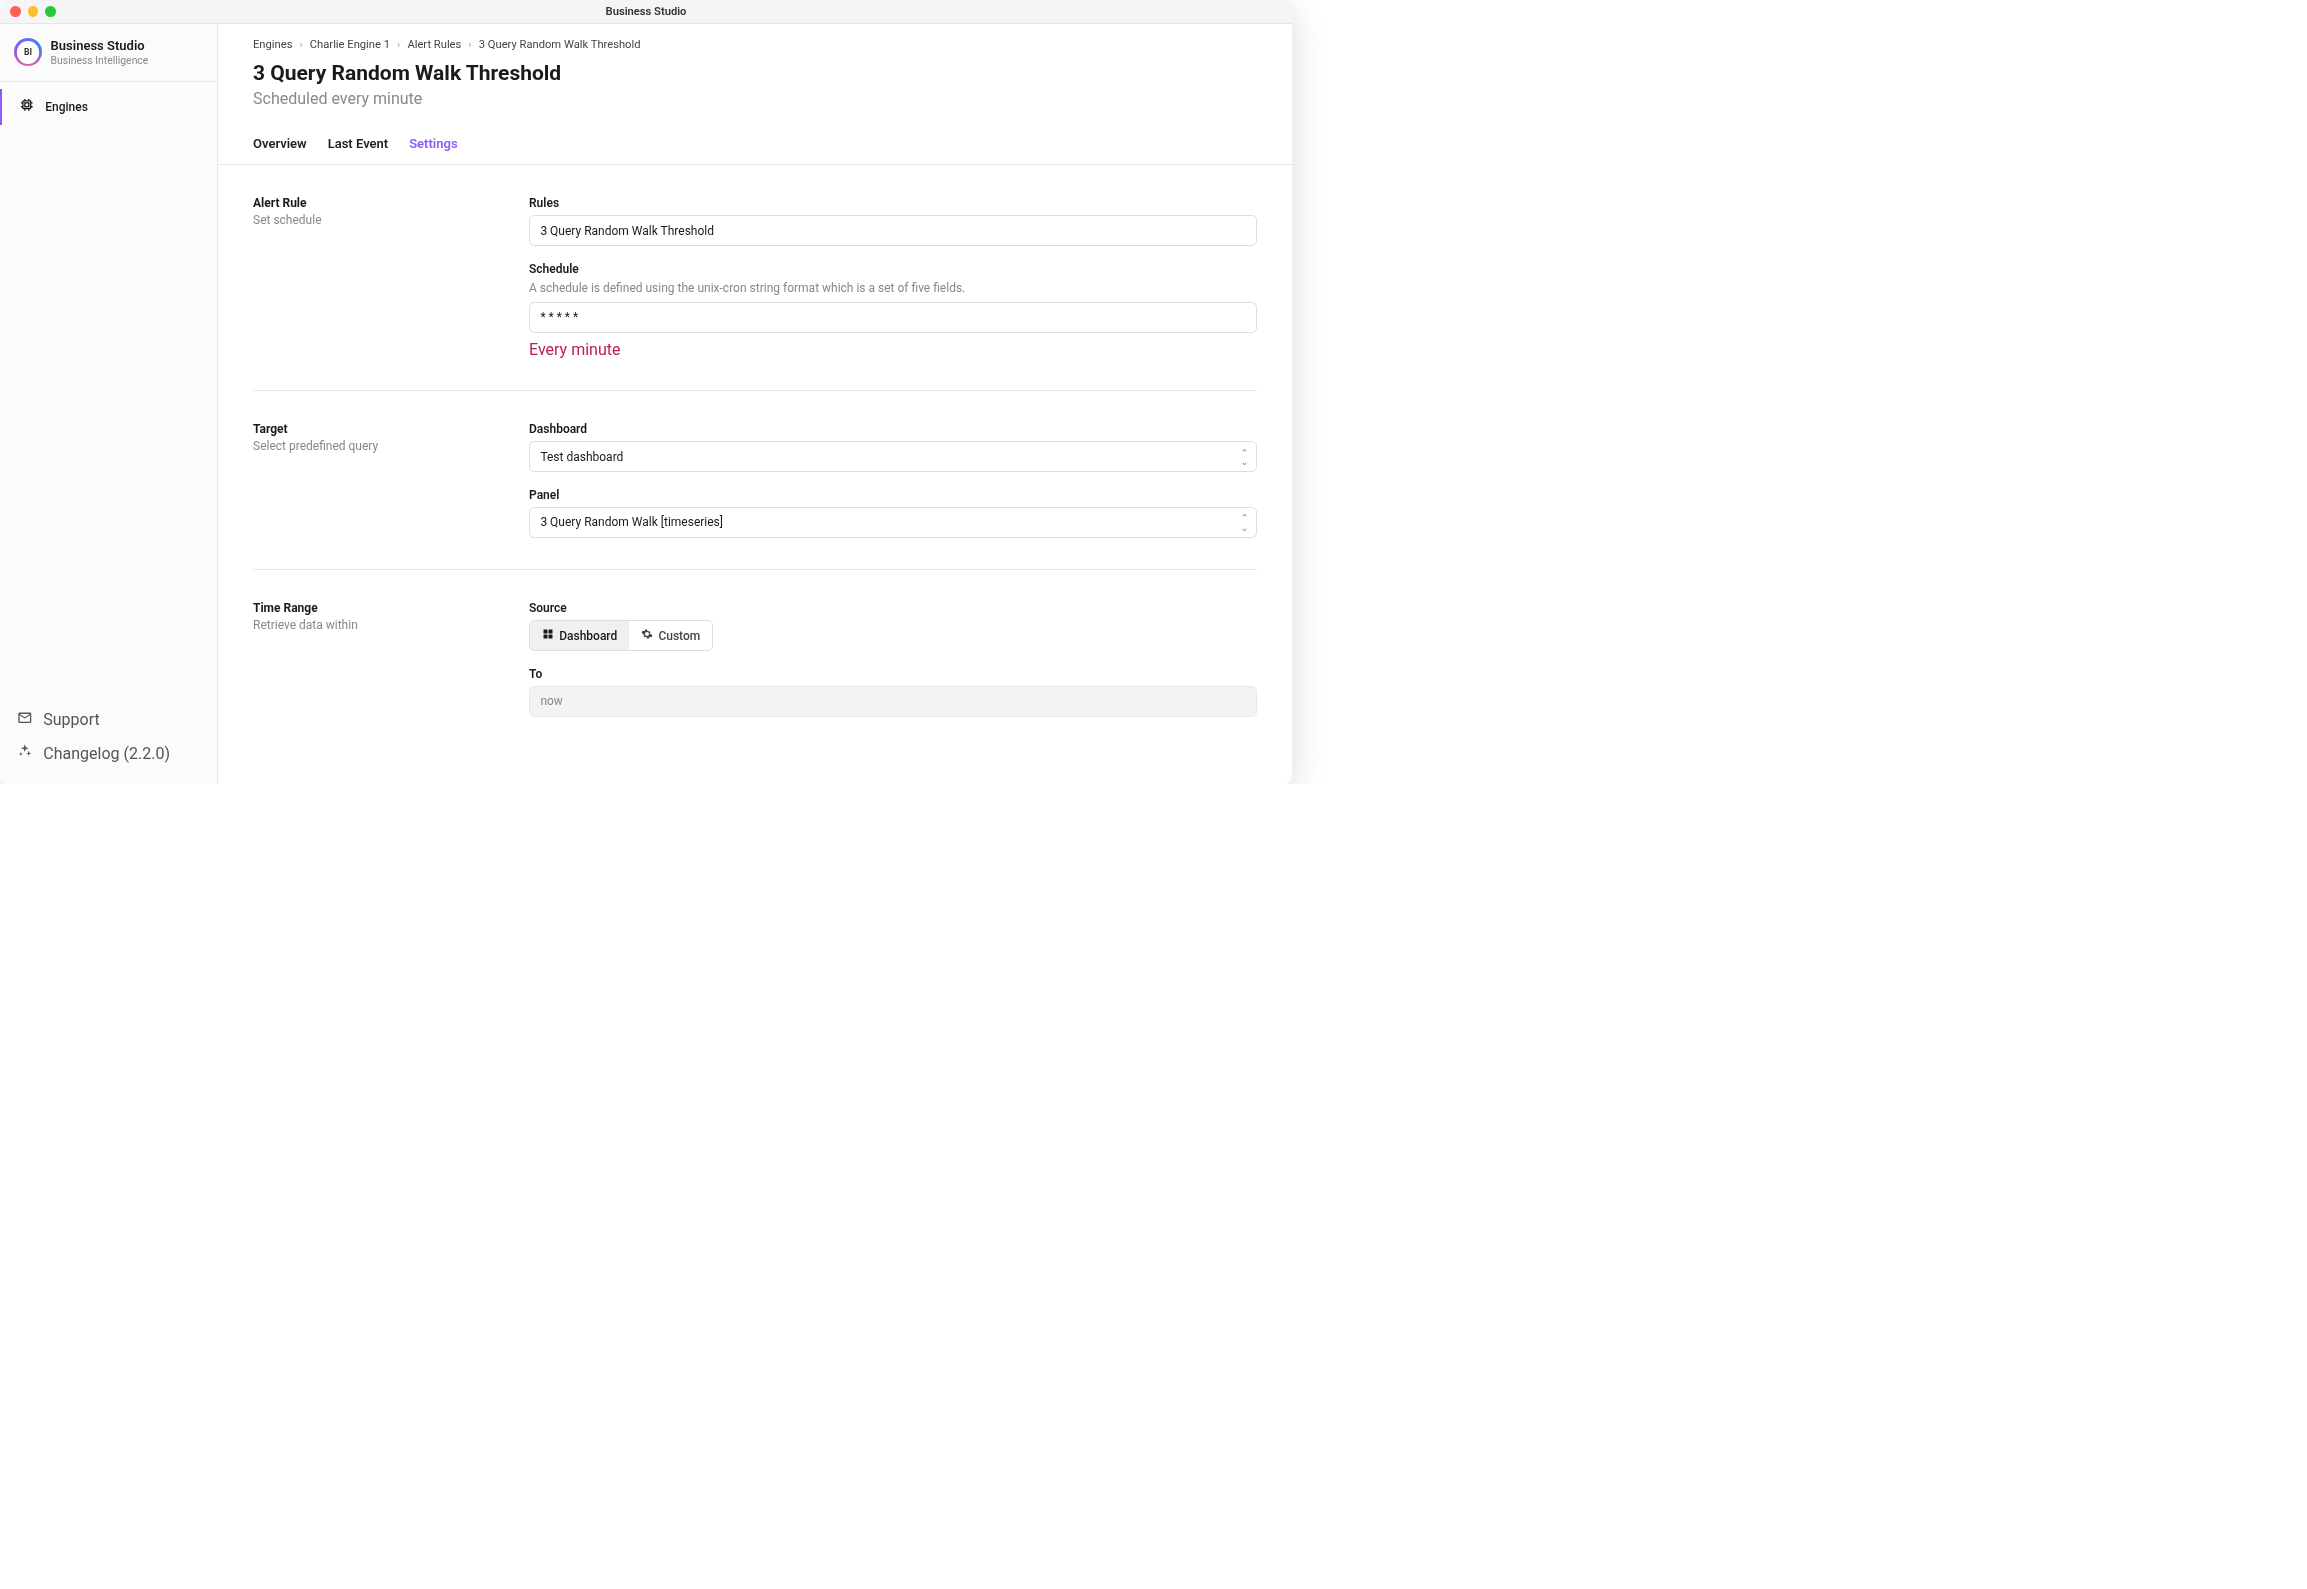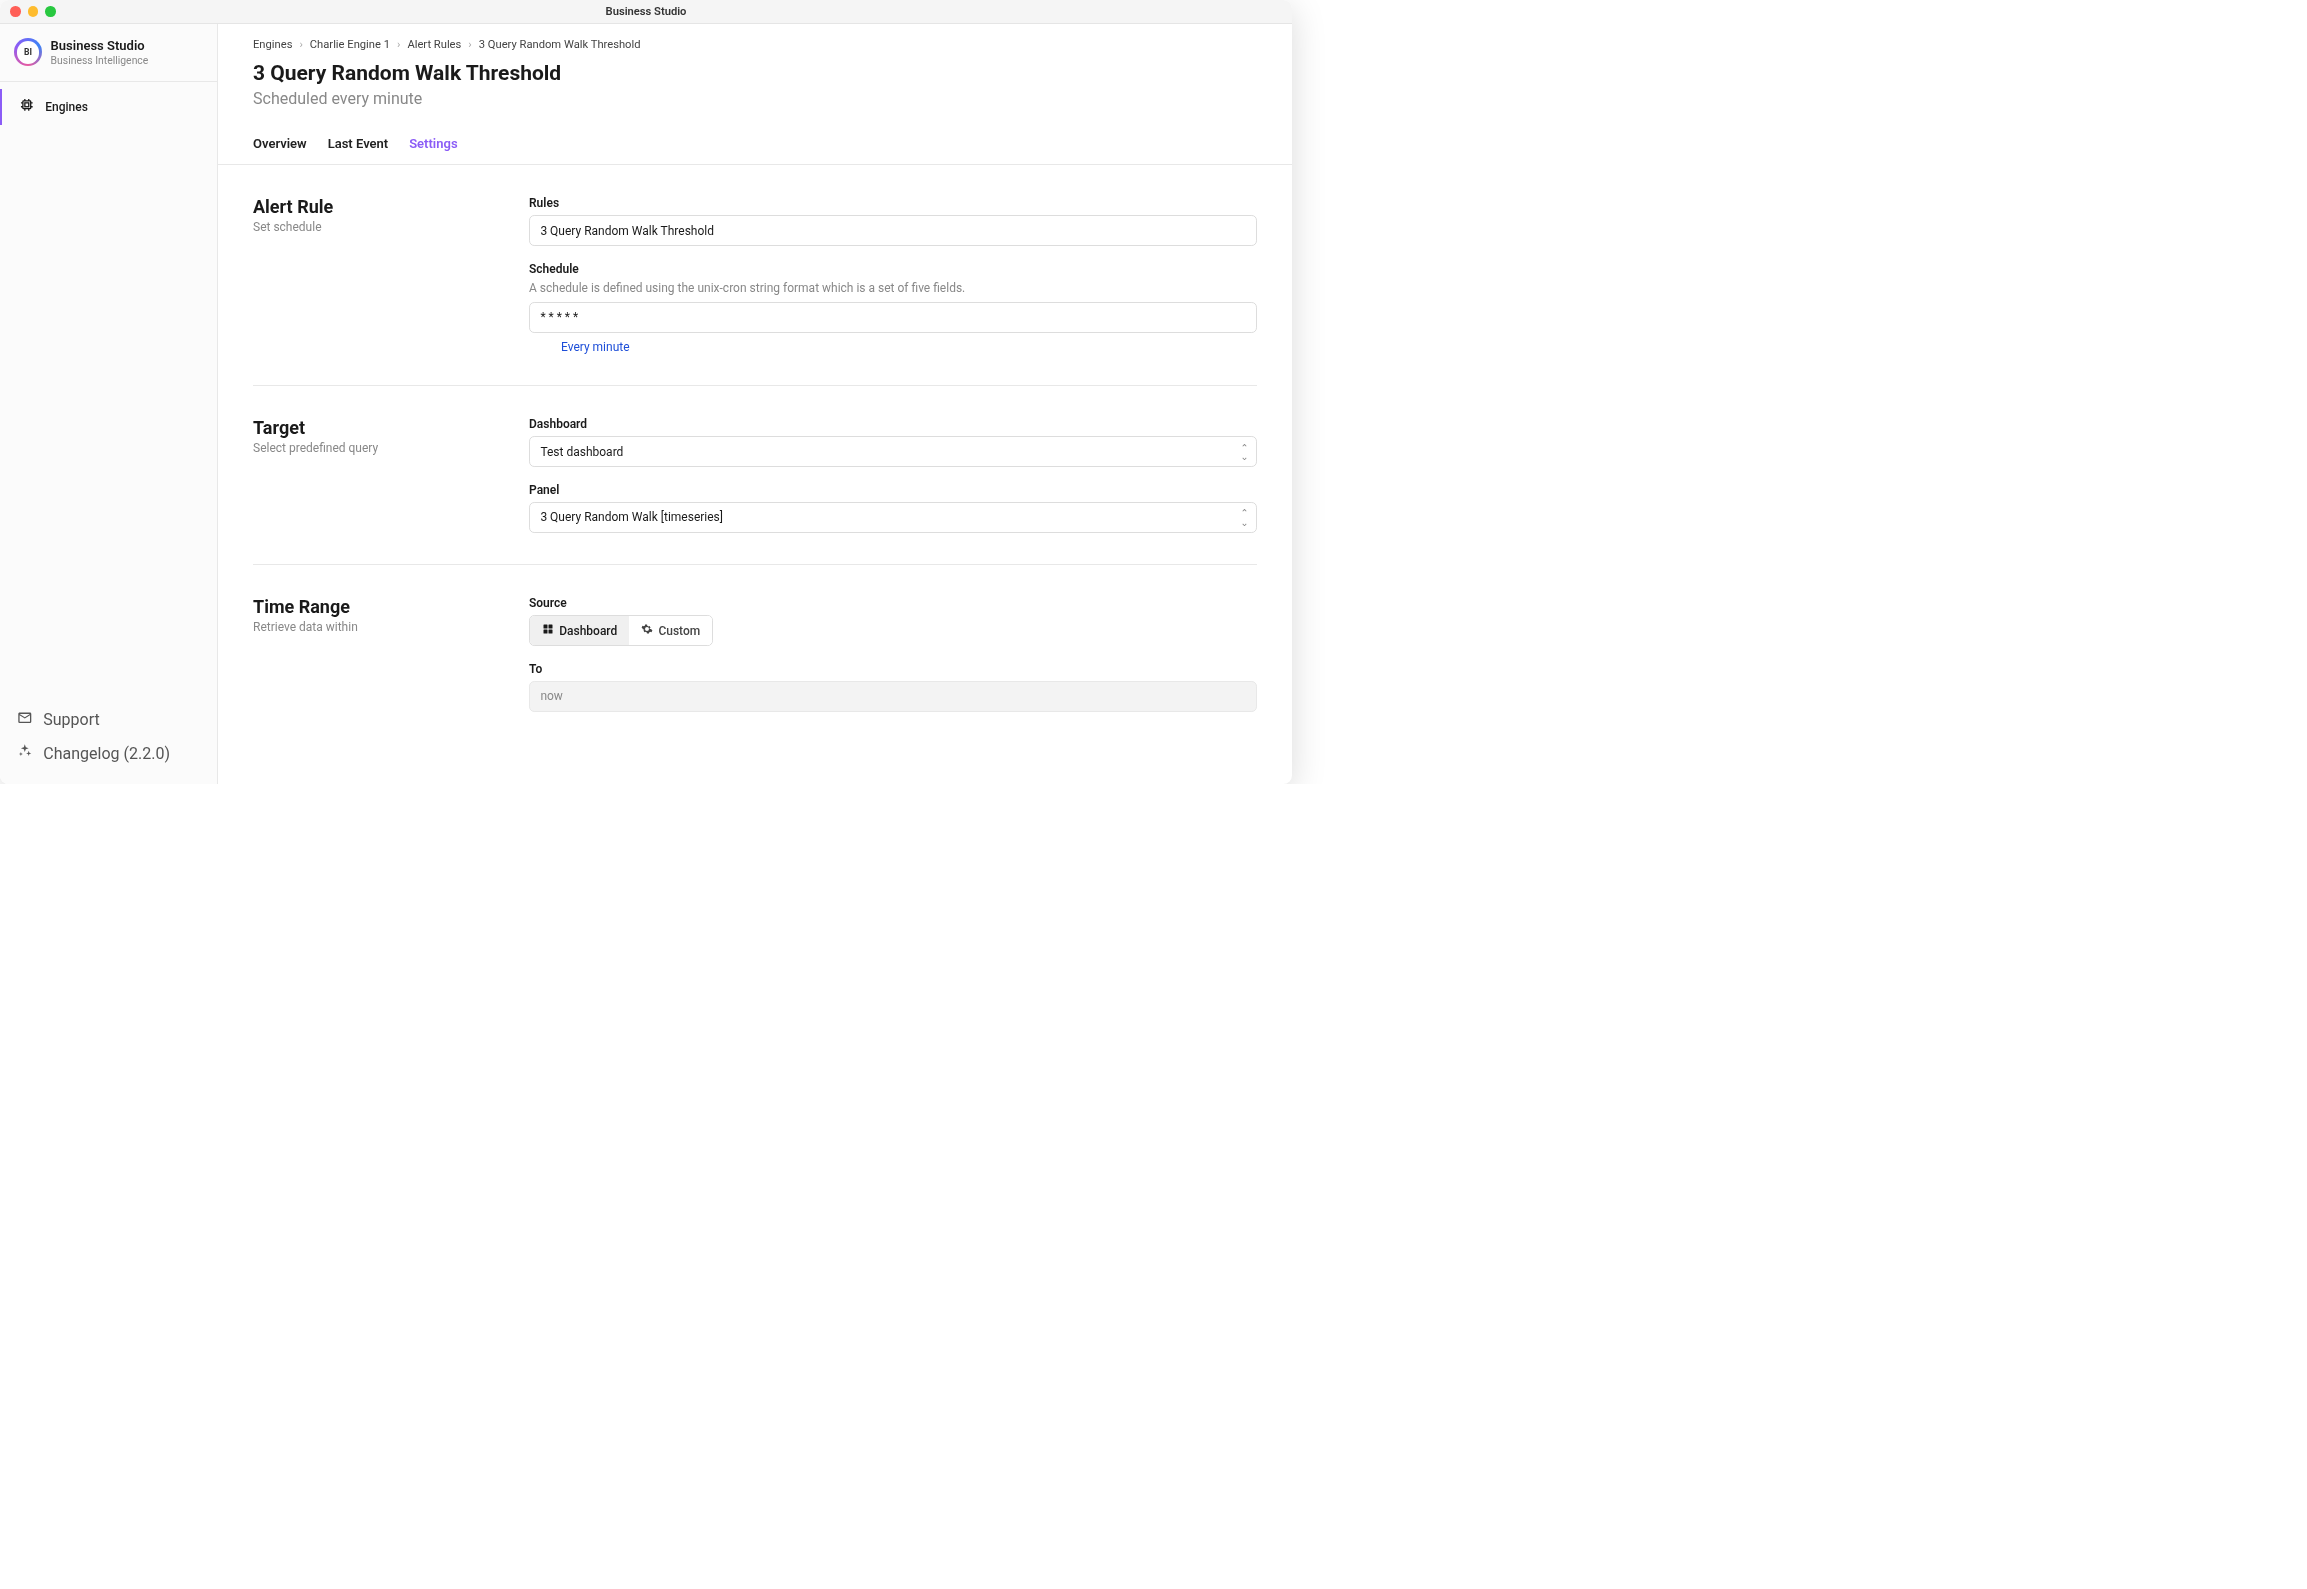--- a/index.html
+++ b/index.html
@@ -174,21 +174,21 @@
       padding: 31px 0;
       border-bottom: 0.9px solid #e8e8e8;
     }
     .section:last-child { border-bottom: none; }
     .section-left {
       width: 276px;
       flex-shrink: 0;
       padding-right: 17.3px;
     }
     .section-title {
-      font-size: 18px;
+      font-size: 12px;
       font-weight: 700;
       color: #1a1a1a;
     }
     .section-desc {
       font-size: 12px;
       color: #888;
       margin-top: 3.5px;
     }
     .section-right {
       flex: 1;
@@ -201,24 +201,23 @@
       color: #1a1a1a;
       margin-bottom: 5.2px;
       display: block;
     }
     .field-help {
       font-size: 12px;
       color: #888;
       margin-bottom: 7px;
     }
     .field-hint {
-      font-size: 12px;
-      color: #1d4ed8;
+      font-size: 16px;
+      color: #be185d;
       margin-top: 7px;
-      margin-left: 32px;
     }
     .input, .select {
       width: 100%;
       height: 31px;
       padding: 0 10.4px;
       border: 0.9px solid #ddd;
       border-radius: 5.2px;
       font-size: 12px;
       font-family: inherit;
       background: #fff;

